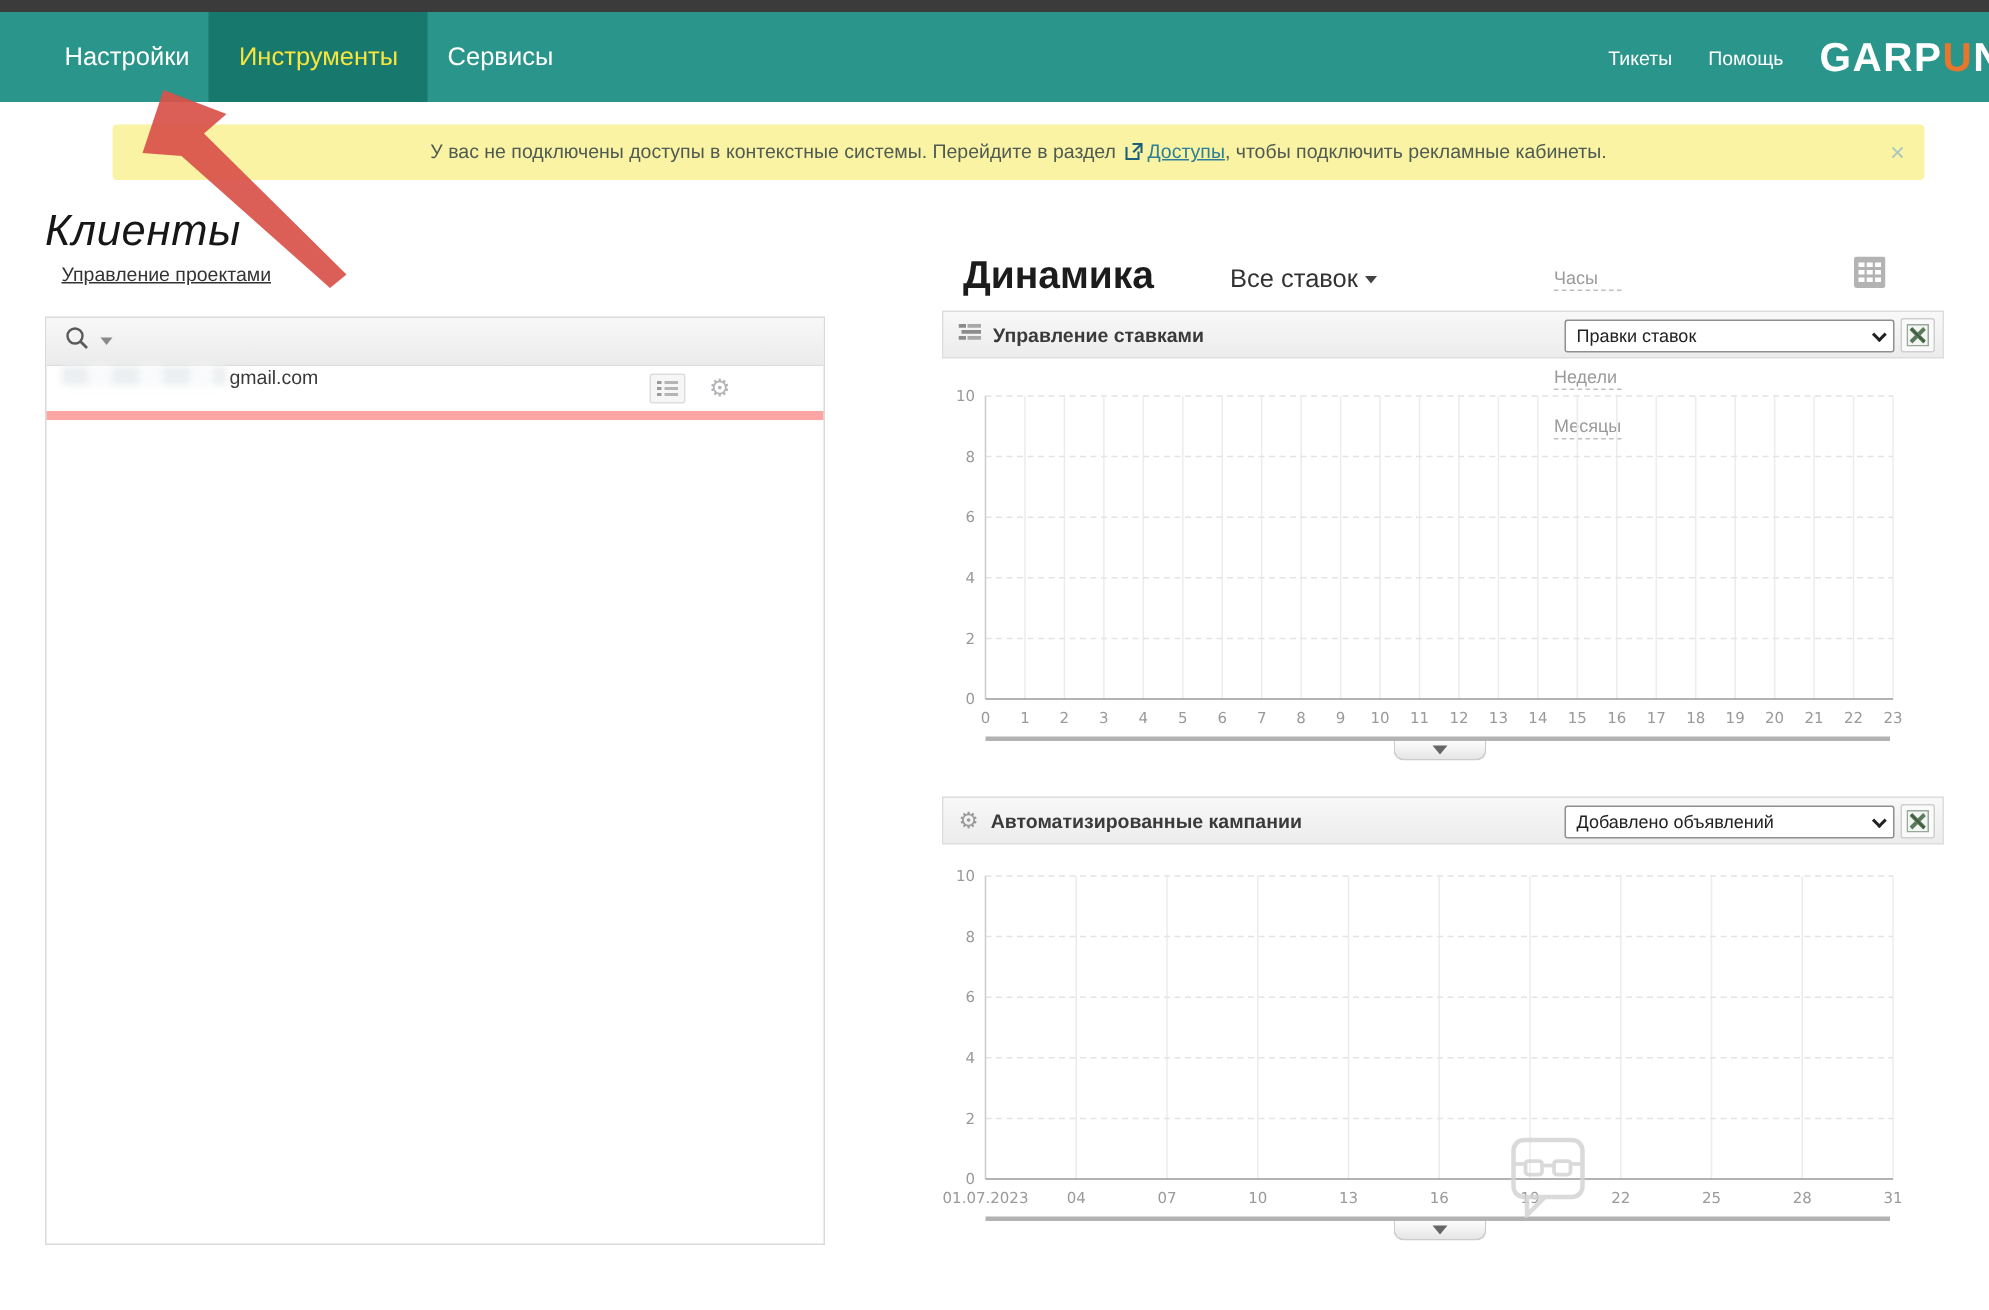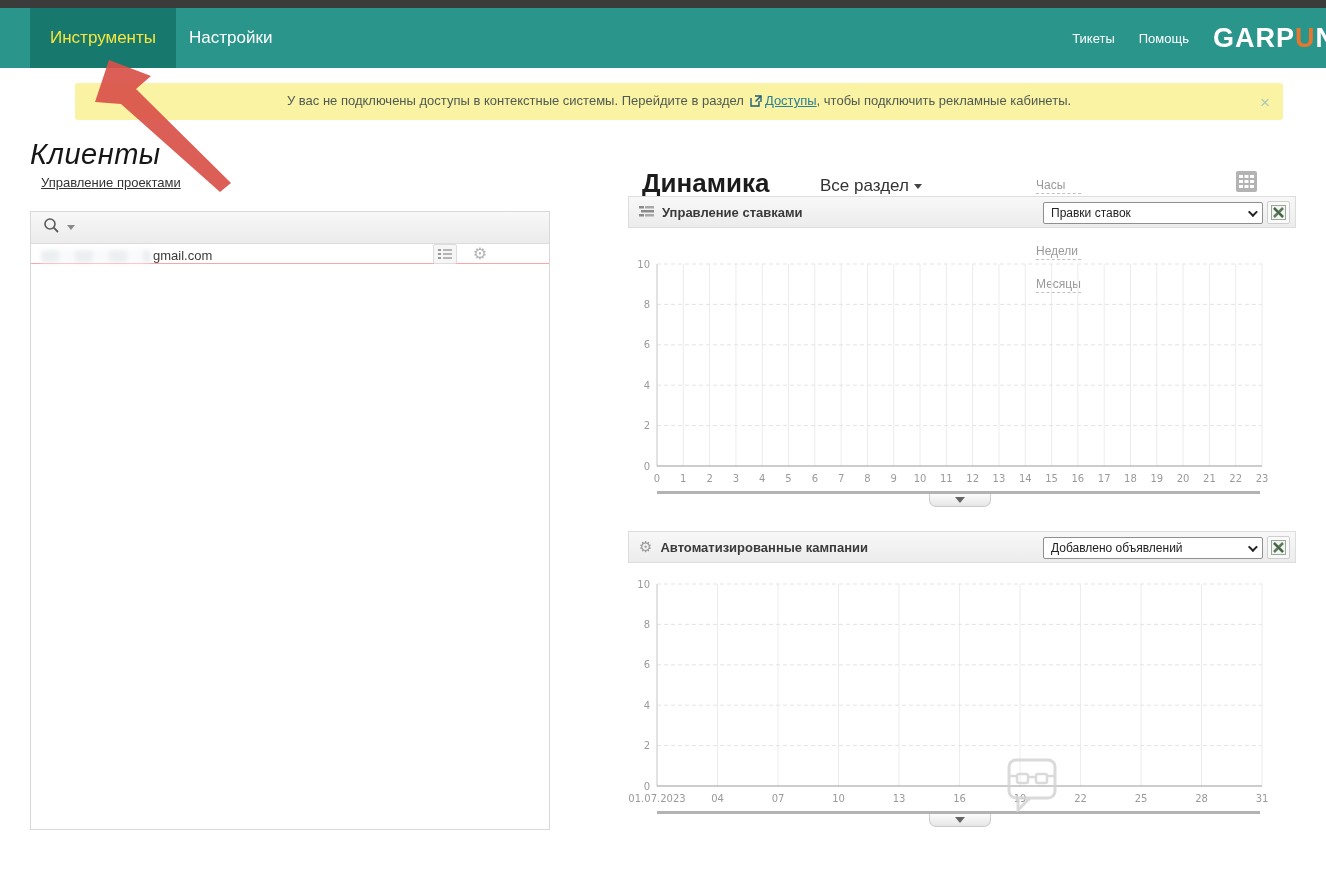--- a/index.html
+++ b/index.html
@@ -23,21 +23,21 @@
   .banner a, .banner .blink { color:#2d7f95; text-decoration:underline; cursor:pointer; }
   .banner-close { position:absolute; right:13px; top:50%; transform:translateY(-50%); color:#a9c8bf; font-size:17px; cursor:pointer; line-height:1; }
   .extlink-icon { display:inline-block; vertical-align:-2px; margin:0 3px 0 6px; }
 
   
   .clients-title { position:absolute; left:30px; top:138px; font-size:29px; color:#161616; letter-spacing:0.5px;font-style:italic; }
   .projects-link { position:absolute; left:41px; top:175px; font-size:13px; color:#333; text-decoration:underline; cursor:pointer; }
   .clients-panel { position:absolute; left:30px; top:211px; width:520px; height:619px; border:1px solid #d9d9d9; background:#fff; }
   .clients-search { height:32px; background:linear-gradient(#f8f8f8,#ebebeb); border-bottom:1px solid #ddd; display:flex; align-items:center; padding:0 12px; }
   .caret-down { width:0; height:0; border-left:4px solid transparent; border-right:4px solid transparent; border-top:5px solid #8a8a8a; display:inline-block; margin-left:7px; }
-  .client-row { height:20px; border-bottom:1px solid #fca5a5; display:flex; align-items:flex-end; padding:0 10px; position:relative; }
+  .client-row { height:36px; border-bottom:6px solid #fca5a5; display:flex; align-items:flex-start; padding:0 10px; position:relative; }
   .redacted { width:110px; height:13px; margin-right:2px; border-radius:2px;
               background:repeating-linear-gradient(90deg,#eceff1 0 18px,#f9fafb 18px 34px); filter:blur(2px); }
   .client-email { font-size:13px; color:#3a3a3a; }
   .row-icons { position:absolute; right:62px; top:50%; transform:translateY(-50%); display:flex; align-items:center; gap:16px; }
   .list-btn { width:24px; height:20px; border:1px solid #ddd; background:#f6f6f6; border-radius:2px; display:flex; align-items:center; justify-content:center; cursor:pointer; }
   .gear { color:#b4b4b8; font-size:16px; cursor:pointer; font-family:"DejaVu Sans",sans-serif; line-height:1; }
 
   
   .dyn-title { position:absolute; left:642px; top:168px; font-size:26px; font-weight:700; color:#1c1c1c; }
   .systems-dd { position:absolute; left:820px; top:176px; font-size:17px; color:#333; cursor:pointer; }
@@ -72,22 +72,23 @@
 </style>
 </head>
 <body>
 
 <div id="page">
 
   <div class="topstrip"></div>
 
   <div class="nav">
     <div class="nav-items">
+      <div class="nav-item">Настройки</div>
       <div class="nav-item active">Инструменты</div>
-      <div class="nav-item">Настройки</div>
+      <div class="nav-item">Сервисы</div>
     </div>
     <div class="nav-right">
       <span class="nav-link">Тикеты</span>
       <span class="nav-link">Помощь</span>
       <span class="logo"><span>GARP</span><span class="accent">U</span><span>N</span></span>
     </div>
   </div>
 
   <div class="banner">
     <span>
@@ -124,41 +125,41 @@
               <rect x="0" y="9" width="3" height="2" fill="#9a9a9a"></rect>
               <rect x="5" y="9" width="9" height="2" fill="#b5b5b5"></rect>
             </svg>
           </span>
         <span class="gear">⚙</span>
       </span>
     </div>
   </div>
 
   <div class="dyn-title">Динамика</div>
-  <div class="systems-dd"><span>Все раздел</span><span class="caret-down"></span></div>
+  <div class="systems-dd"><span>Все ставок</span><span class="caret-down"></span></div>
   <div class="periods">
     <span class="period">Часы</span>
     <span class="period">Дни</span>
     <span class="period">Недели</span>
     <span class="period">Месяцы</span>
   </div>
   <span class="calendar-btn"><svg width="21" height="21" viewBox="0 0 21 21">
         <rect x="0" y="0" width="21" height="21" rx="2" fill="#b3b3b3"></rect>
         <rect x="3" y="4" width="4" height="3" fill="#fff"></rect>
         <rect x="8.5" y="4" width="4" height="3" fill="#fff"></rect>
         <rect x="14" y="4" width="4" height="3" fill="#fff"></rect>
         <rect x="3" y="9" width="4" height="3" fill="#fff"></rect>
         <rect x="8.5" y="9" width="4" height="3" fill="#fff"></rect>
         <rect x="14" y="9" width="4" height="3" fill="#fff"></rect>
         <rect x="3" y="14" width="4" height="3" fill="#fff"></rect>
         <rect x="8.5" y="14" width="4" height="3" fill="#fff"></rect>
         <rect x="14" y="14" width="4" height="3" fill="#fff"></rect>
       </svg></span>
 
-  <div class="chart-panel-header" style="top:196px;">
+  <div class="chart-panel-header" style="top:207px;">
     <span><svg width="15" height="12" viewBox="0 0 15 12">
           <rect x="0" y="1" width="5" height="2.5" fill="#8c8c8c"></rect>
           <rect x="6" y="1" width="9" height="2.5" fill="#a8a8a8"></rect>
           <rect x="2" y="5" width="13" height="2.5" fill="#8c8c8c"></rect>
           <rect x="0" y="9" width="5" height="2.5" fill="#8c8c8c"></rect>
           <rect x="6" y="9" width="9" height="2.5" fill="#a8a8a8"></rect>
         </svg></span>
     <span class="cph-title">Управление ставками</span>
     <span class="metric-select">
         <span>Правки ставок</span>

